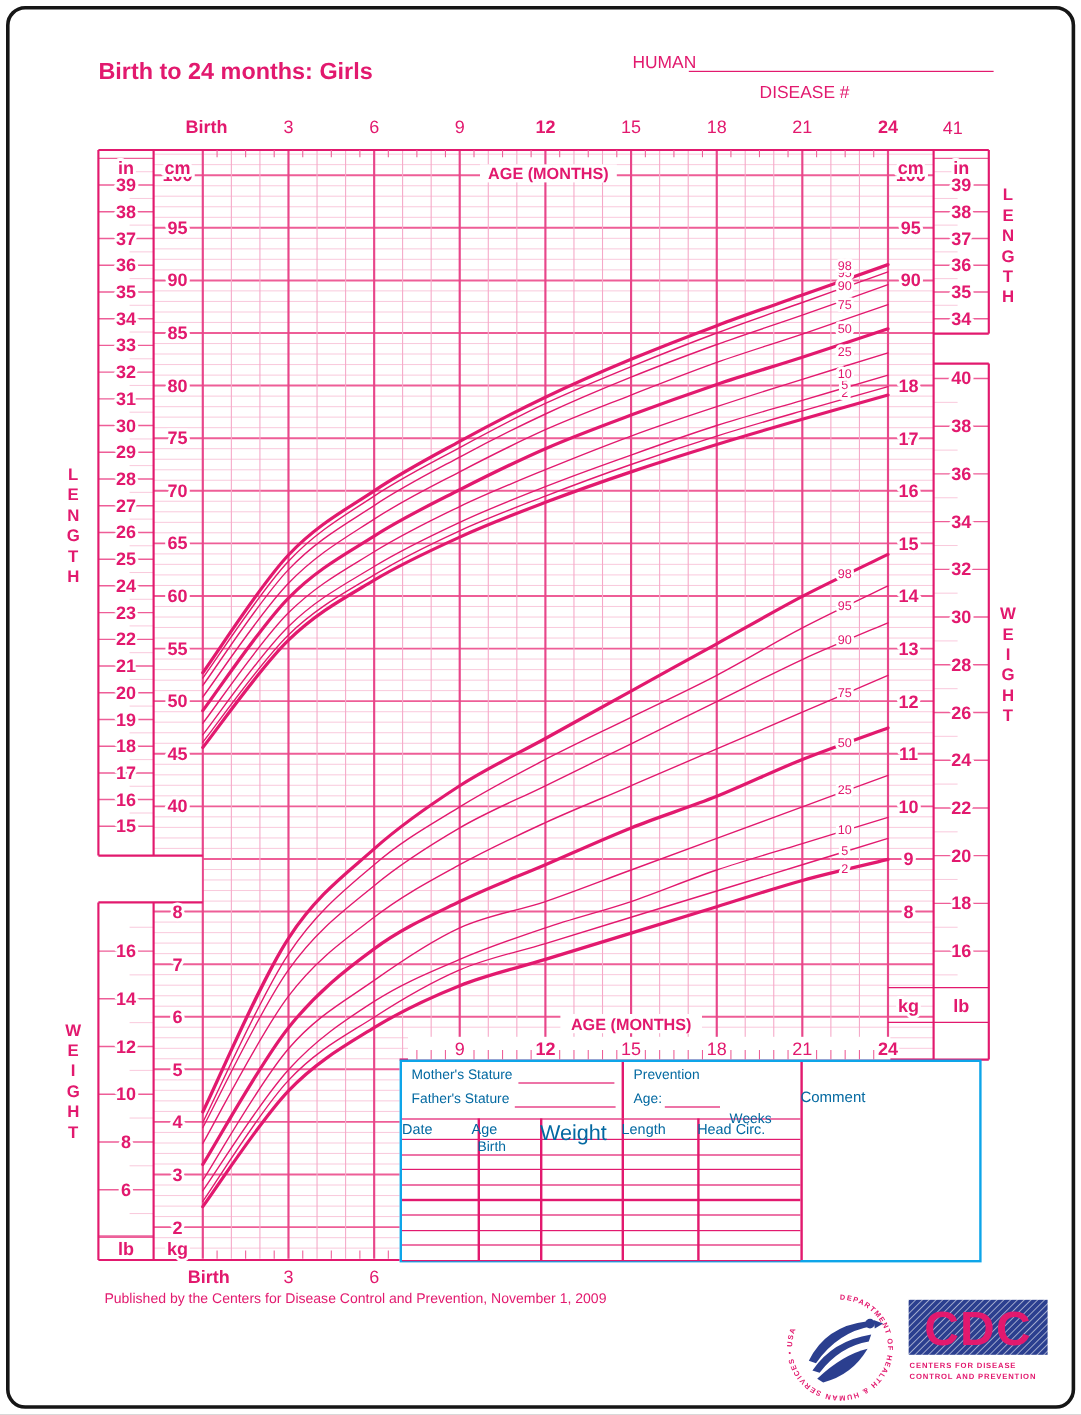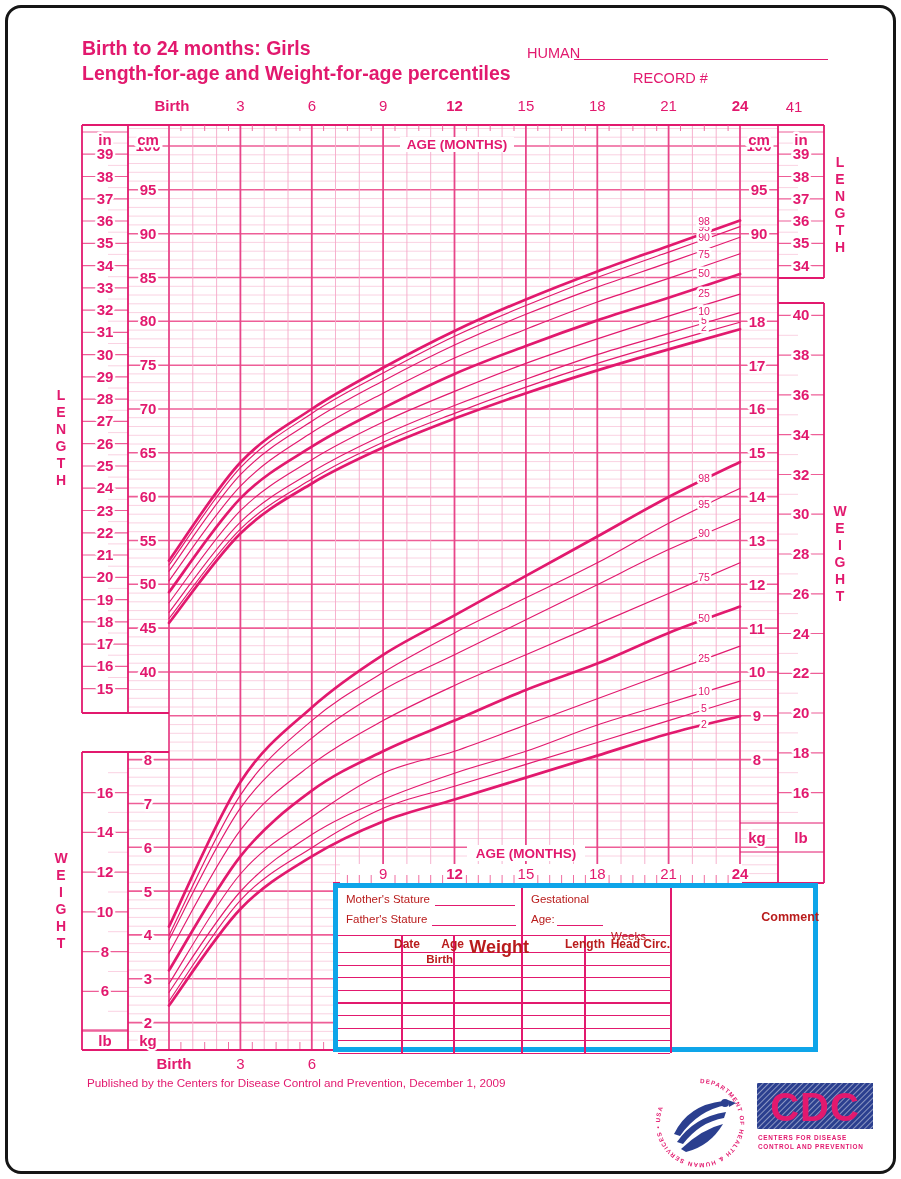--- a/index.html
+++ b/index.html
@@ -1,31 +1,31 @@
 <!DOCTYPE html>
 <html><head>
 <meta charset="utf-8">
 <style>
   html,body{margin:0;padding:0;background:#9a9a9a;}
   .page{position:relative;width:901px;height:1179px;background:#ffffff;
         font-family:"Liberation Sans",sans-serif;overflow:hidden;margin:0 auto;}
   .frame{position:absolute;left:5px;top:5px;width:885px;height:1163px;
          border:3px solid #161616;border-radius:16px;pointer-events:none;}
   .abs{position:absolute;}
-  .title-line{position:absolute;left:82px;font-weight:bold;font-size:19.5px;color:#E2196E;letter-spacing:0px;}
+  .title-line{position:absolute;left:82px;font-weight:bold;font-size:19.5px;color:#E2196E;letter-spacing:0px;margin-top:12px;}
   .fld-label{position:absolute;font-size:14.5px;color:#E2196E;}
   .fld-line{position:absolute;border-bottom:1.6px solid #E2196E;height:15px;}
   .vt{position:absolute;font-weight:bold;font-size:14px;color:#E2196E;line-height:17px;
       width:18px;text-align:center;white-space:pre-line;}
   .footer-line{position:absolute;left:87px;font-size:11.7px;color:#E2196E;}
   .tbl{position:absolute;left:333px;top:883px;width:485px;height:169px;
-       border:5px solid #0ea5e9;box-sizing:border-box;color:#b91c1c;}
+       border:2px solid #0ea5e9;box-sizing:border-box;color:#0369a1;}
   .tline{position:absolute;background:#E2196E;}
   .tcell{position:absolute;font-size:11.5px;white-space:nowrap;}
-  .tcell.c{text-align:right;font-weight:bold;}
+  .tcell.c{text-align:left;}
   .u{position:absolute;border-bottom:1.2px solid #E2196E;}
   svg text{font-family:"Liberation Sans",sans-serif;fill:#E2196E;}
   .halo{paint-order:stroke;stroke:#ffffff;stroke-linejoin:round;}
   .num{font-weight:bold;font-size:15px;stroke-width:5px;}
   .hdr{font-weight:bold;font-size:15px;stroke-width:5px;}
   .pct{font-size:10.5px;stroke-width:5px;}
   .mon{font-size:15px;stroke-width:4px;}
   .monb{font-weight:bold;font-size:15px;stroke-width:4px;}
   .age{font-weight:bold;font-size:13.5px;}
   .gthin{stroke:#F8C3D8;stroke-width:0.75;}
@@ -506,25 +506,24 @@
       <text x="174.0" y="1069.0" class="halo monb" text-anchor="middle">Birth</text>
       <text x="240.4" y="1069.0" class="halo mon" text-anchor="middle">3</text>
       <text x="311.8" y="1069.0" class="halo mon" text-anchor="middle">6</text>
       <rect x="400" y="137" width="114" height="15" fill="#ffffff"></rect>
       <text x="457.0" y="149.0" class="halo age" text-anchor="middle">AGE (MONTHS)</text>
       <rect x="467" y="845" width="118" height="16" fill="#ffffff"></rect>
       <text x="526.0" y="858.0" class="halo age" text-anchor="middle">AGE (MONTHS)</text>
     </svg>
 
   <div class="title-line" style="top:37px">Birth to 24 months: Girls</div>
-  <div class="title-line" style="top:62px">Length-for-age and Weight-for-age percentiles</div>
 
   <div class="fld-label" style="left:527px;top:45px">HUMAN</div>
   <div class="fld-line" style="left:574px;top:44px;width:254px"></div>
-  <div class="fld-label" style="left:633px;top:70px">RECORD #</div>
+  <div class="fld-label" style="left:633px;top:70px">DISEASE #</div>
 
   <div class="vt" style="left:52px;top:387px">L
 E
 N
 G
 T
 H</div>
   <div class="vt" style="left:52px;top:850px">W
 E
 I
@@ -558,34 +557,34 @@
       <div class="tline" style="left:0;top:101.8px;width:332px;height:1.2px"></div>
       <div class="tline" style="left:0;top:114.4px;width:332px;height:1.2px"></div>
       <div class="tline" style="left:0;top:127.0px;width:332px;height:1.2px"></div>
       <div class="tline" style="left:0;top:139.6px;width:332px;height:1.2px"></div>
       <div class="tline" style="left:0;top:152.2px;width:332px;height:1.2px"></div>
       <div class="tline" style="left:0;top:164.8px;width:332px;height:1.2px"></div>
       <div class="tcell" style="left:8px;top:5px">Mother's Stature</div>
       <div class="u" style="left:97px;top:3px;width:80px;height:14px"></div>
       <div class="tcell" style="left:8px;top:25px">Father's Stature</div>
       <div class="u" style="left:94px;top:23px;width:84px;height:14px"></div>
-      <div class="tcell" style="left:193px;top:5px">Gestational</div>
+      <div class="tcell" style="left:193px;top:5px">Prevention</div>
       <div class="tcell" style="left:193px;top:25px">Age:</div>
       <div class="u" style="left:219px;top:23px;width:46px;height:14px"></div>
       <div class="tcell" style="left:273px;top:42px">Weeks</div>
       <div class="tcell c" style="left:332px;top:22px;width:149px;font-size:12.5px">Comment</div>
       <div class="tcell c" style="left:0px;top:49px;width:82px;font-size:12px">Date</div>
       <div class="tcell c" style="left:58px;top:49px;width:68px;font-size:12px">Age</div>
       <div class="tcell c" style="left:115px;top:49px;width:76px;font-size:18px">Weight</div>
       <div class="tcell c" style="left:183px;top:49px;width:84px;font-size:12px">Length</div>
       <div class="tcell c" style="left:246px;top:49px;width:86px;font-size:12px">Head  Circ.</div>
       <div class="tcell c" style="left:63px;top:65px;width:52px">Birth</div>
     </div>
 
-  <div class="footer-line" style="top:1076px">Published by the Centers for Disease Control and Prevention, December 1, 2009</div>
+  <div class="footer-line" style="top:1076px">Published by the Centers for Disease Control and Prevention, November 1, 2009</div>
 
   <svg class="abs" style="left:650px;top:1074px" width="100" height="98" viewBox="0 0 100 98">
     <defs>
         <path id="ringPath" d="M50,9 a40,40 0 1,1 -0.01,0"></path>
       </defs>
     <text font-size="6.1" font-weight="bold" fill="#2B3F8F" letter-spacing="1.05">
       <textPath id="ringText" href="#ringPath">DEPARTMENT OF HEALTH &amp; HUMAN SERVICES • USA</textPath>
     </text>
     <g fill="#2B3F8F">
       <path d="M24,60 Q38,31 73,27 L77,31 Q48,36 30,62 Z"></path>

